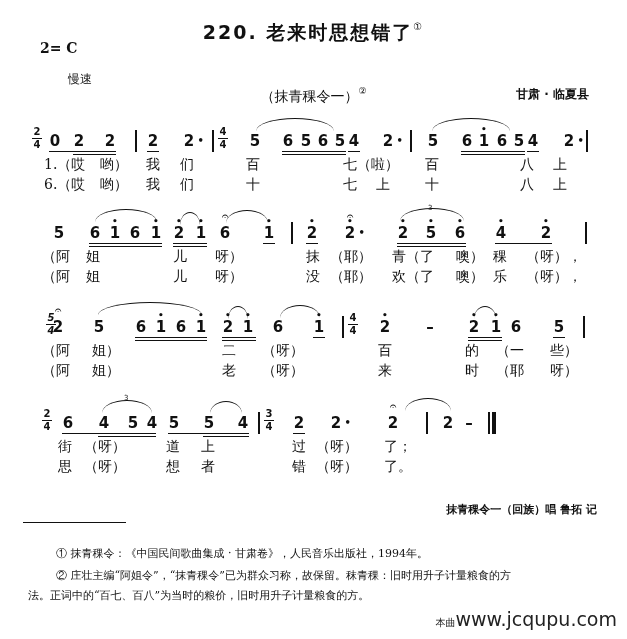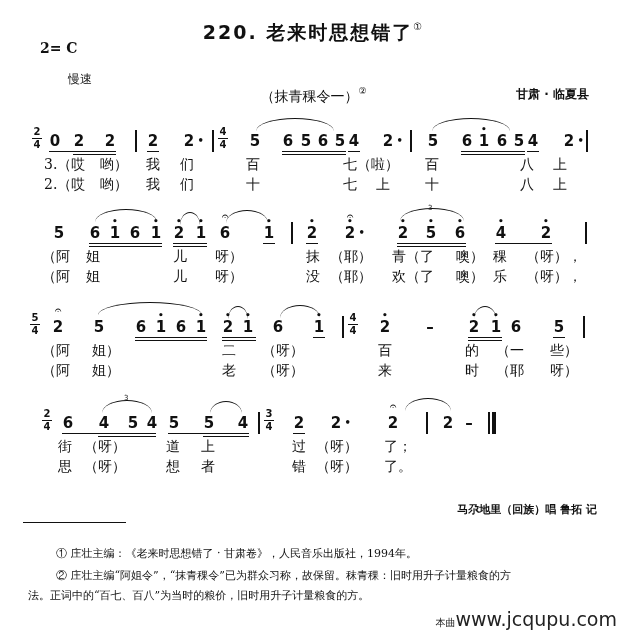--- a/index.html
+++ b/index.html
@@ -71,31 +71,31 @@
   <span class="n hi" style="left:478px;">1</span>
   <span class="n" style="left:496px;">6</span>
   <span class="n" style="left:513px;">5</span>
   <div class="u1" style="left:461px;width:64px;top:31px;"></div>
   <div class="u1" style="left:461px;width:64px;top:34px;"></div>
   <span class="n" style="left:527px;">4</span>
   <div class="u1" style="left:527px;width:12px;top:31px;"></div>
   <span class="n dot" style="left:563px;">2</span>
   <div class="bar" style="left:586px;"></div>
 
-  <span class="lyr" style="left:44px;top:36px;">3.（哎</span>
+  <span class="lyr" style="left:44px;top:36px;">1.（哎</span>
   <span class="lyr" style="left:100px;top:36px;">哟）</span>
   <span class="lyr" style="left:146px;top:36px;">我</span>
   <span class="lyr" style="left:180px;top:36px;">们</span>
   <span class="lyr" style="left:246px;top:36px;">百</span>
   <span class="lyr" style="left:343px;top:36px;">七</span>
   <span class="lyr" style="left:357px;top:36px;">（啦）</span>
   <span class="lyr" style="left:425px;top:36px;">百</span>
   <span class="lyr" style="left:520px;top:36px;">八</span>
   <span class="lyr" style="left:553px;top:36px;">上</span>
-  <span class="lyr" style="left:44px;top:56px;">2.（哎</span>
+  <span class="lyr" style="left:44px;top:56px;">6.（哎</span>
   <span class="lyr" style="left:100px;top:56px;">哟）</span>
   <span class="lyr" style="left:146px;top:56px;">我</span>
   <span class="lyr" style="left:180px;top:56px;">们</span>
   <span class="lyr" style="left:246px;top:56px;">十</span>
   <span class="lyr" style="left:343px;top:56px;">七</span>
   <span class="lyr" style="left:376px;top:56px;">上</span>
   <span class="lyr" style="left:425px;top:56px;">十</span>
   <span class="lyr" style="left:520px;top:56px;">八</span>
   <span class="lyr" style="left:553px;top:56px;">上</span>
 </div>
@@ -151,21 +151,21 @@
   <span class="lyr" style="left:215px;top:56px;">呀）</span>
   <span class="lyr" style="left:306px;top:56px;">没</span>
   <span class="lyr" style="left:330px;top:56px;">（耶）</span>
   <span class="lyr" style="left:392px;top:56px;">欢（了</span>
   <span class="lyr" style="left:456px;top:56px;">噢）</span>
   <span class="lyr" style="left:493px;top:56px;">乐</span>
   <span class="lyr" style="left:526px;top:56px;">（呀），</span>
 </div>
 
 <div class="staff" style="top:306px;">
-  <div class="ts" style="left:30px;"><span>5</span><span class="line"></span><span>4</span></div>
+  <div class="ts" style="left:46px;font-style:italic;"><span>5</span><span class="line"></span><span>4</span></div>
   <span class="fer" style="left:52px;">𝄐</span>
   <span class="n" style="left:52px;">2</span>
   <span class="n" style="left:93px;">5</span>
   <div class="slur" style="left:98px;width:104px;top:-4px;"></div>
   <span class="n" style="left:135px;">6</span>
   <span class="n hi" style="left:155px;">1</span>
   <span class="n" style="left:175px;">6</span>
   <span class="n hi" style="left:195px;">1</span>
   <div class="u1" style="left:135px;width:72px;top:31px;"></div>
   <div class="u1" style="left:135px;width:72px;top:34px;"></div>
@@ -247,18 +247,18 @@
   <span class="lyr" style="left:384px;top:36px;">了；</span>
   <span class="lyr" style="left:58px;top:56px;">思</span>
   <span class="lyr" style="left:84px;top:56px;">（呀）</span>
   <span class="lyr" style="left:166px;top:56px;">想</span>
   <span class="lyr" style="left:201px;top:56px;">者</span>
   <span class="lyr" style="left:292px;top:56px;">错</span>
   <span class="lyr" style="left:316px;top:56px;">（呀）</span>
   <span class="lyr" style="left:384px;top:56px;">了。</span>
 </div>
 
-<div class="abs credit">马尕地里（回族）唱  鲁拓 记</div>
+<div class="abs credit">抹青稞令一（回族）唱  鲁拓 记</div>
 <div class="abs rule"></div>
-<div class="abs fn" style="left:56px;top:544px;">① 庄壮主编：《老来时思想错了 · 甘肃卷》，人民音乐出版社，1994年。</div>
+<div class="abs fn" style="left:56px;top:544px;">① 抹青稞令：《中国民间歌曲集成 · 甘肃卷》，人民音乐出版社，1994年。</div>
 <div class="abs fn" style="left:56px;top:566px;">② 庄壮主编“阿姐令”，“抹青稞令”已为群众习称，故保留。秣青稞：旧时用升子计量粮食的方</div>
 <div class="abs fn" style="left:28px;top:586px;">法。正词中的“百七、百八”为当时的粮价，旧时用升子计量粮食的方。</div>
 <div class="abs wm"><small>本曲</small><span>www.jcqupu.com</span></div>
 
 </body></html>

